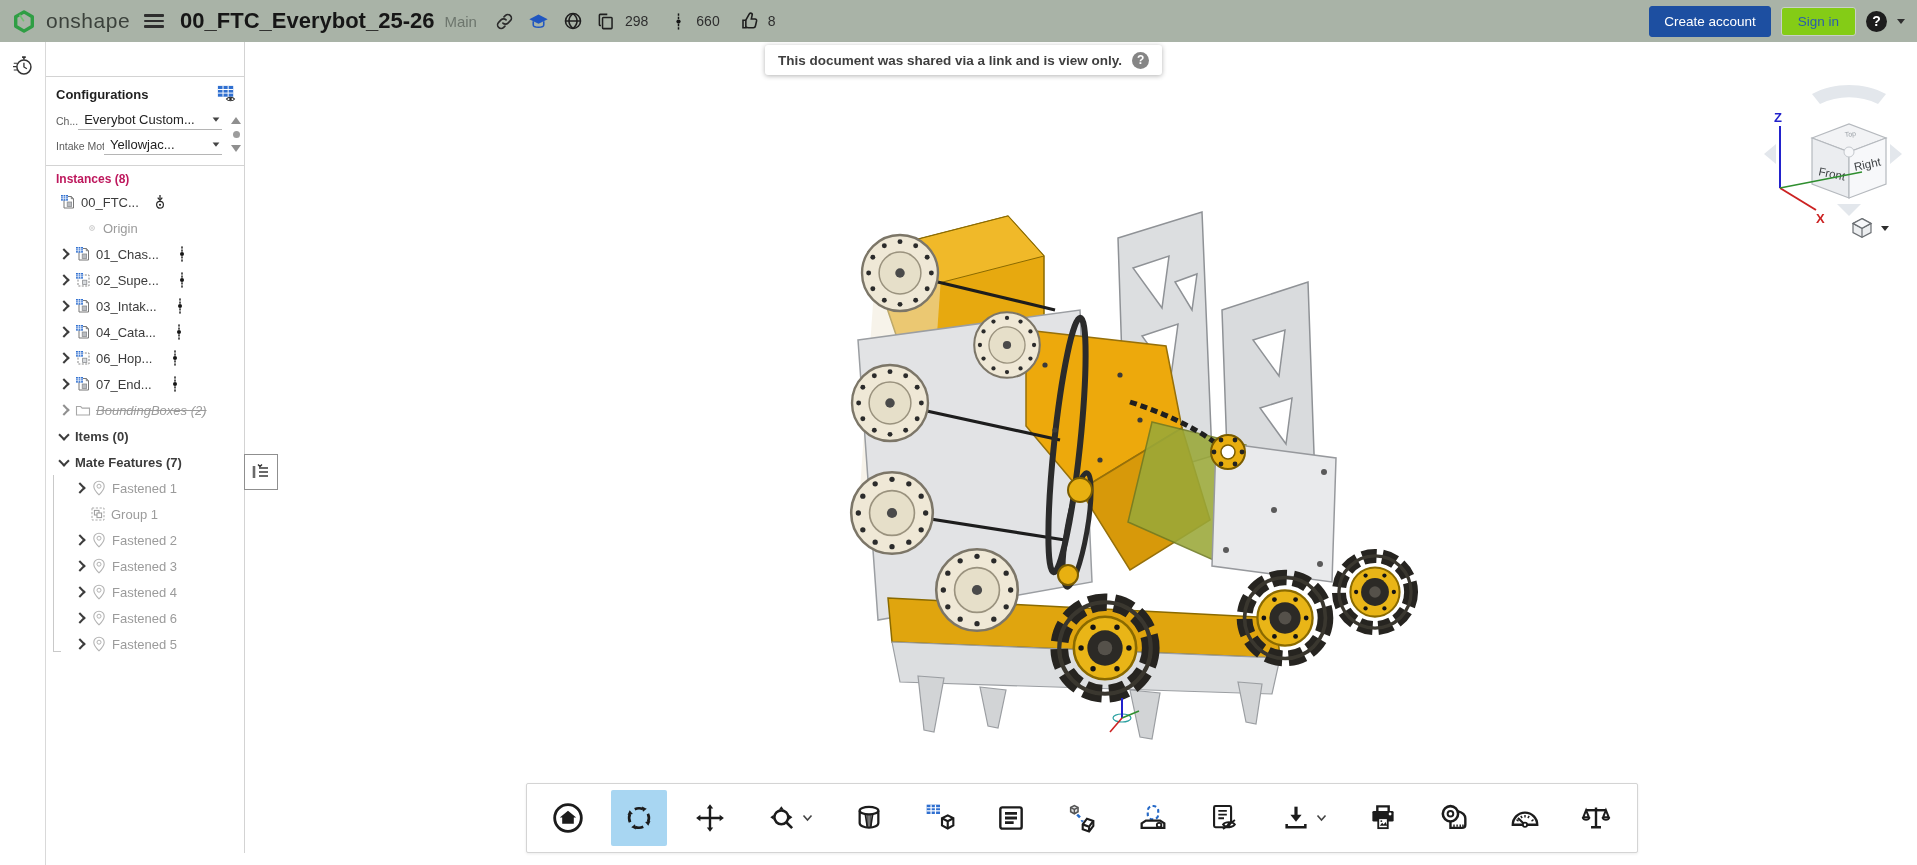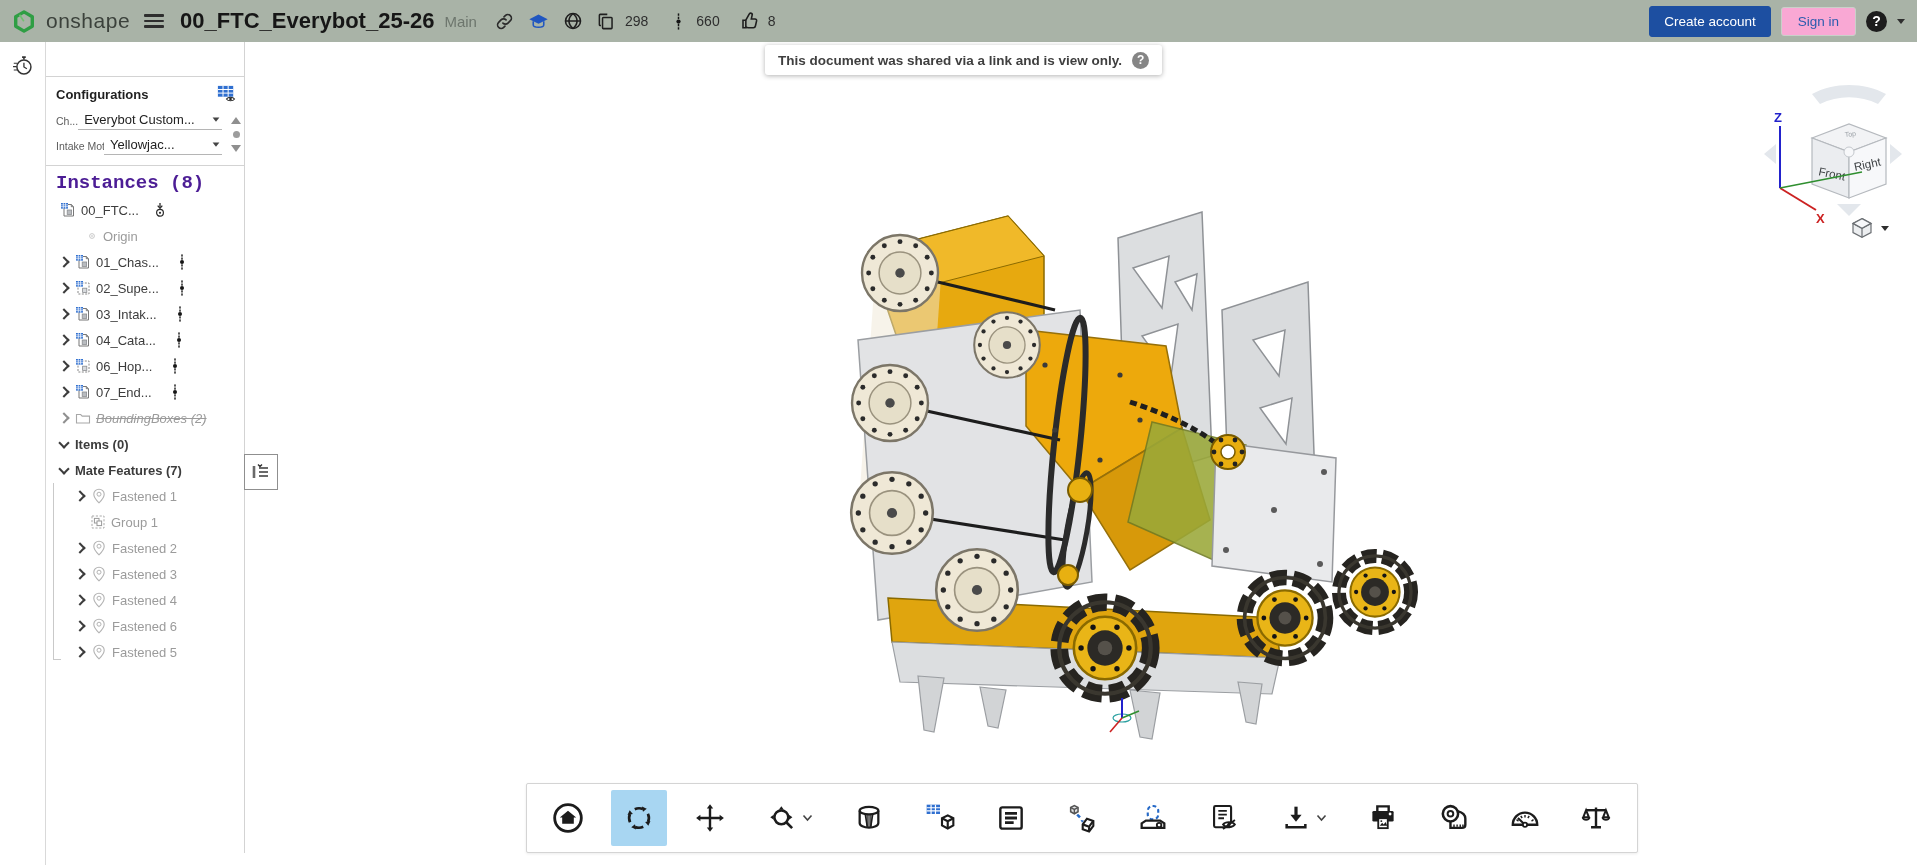--- a/index.html
+++ b/index.html
@@ -12,21 +12,21 @@
   .brand{font-size:21px;color:#3b413b;letter-spacing:.5px;margin-right:4px;}
   .burger{width:20px;height:14px;display:flex;flex-direction:column;justify-content:space-between;cursor:pointer;}
   .burger div{height:2.6px;background:#2e2e2e;border-radius:1px;}
   .doctitle{font-weight:bold;font-size:22px;color:#161616;margin-left:6px;white-space:nowrap;}
   .branch{font-size:15px;color:#6d766d;margin-right:6px;}
   .tbicon{display:flex;align-items:center;justify-content:center;width:24px;height:24px;}
   .stat{font-size:14px;color:#2e2e2e;margin-right:8px;margin-left:-4px;}
   .spacer{flex:1;}
   .btn-primary{background:#1d4fa1;color:#fff;font-size:13.5px;padding:7px 14px;border-radius:3px;
                border:1px solid #1d4fa1;cursor:pointer;font-family:inherit;}
-  .btn-ghost{background:#f9a8d4;color:#2b5cae;font-size:13.5px;padding:6px 16px;border-radius:3px;
+  .btn-ghost{background:#84cc16;color:#2b5cae;font-size:13.5px;padding:6px 16px;border-radius:3px;
              border:1px solid #c9d0c9;cursor:pointer;font-family:inherit;}
   .helpcirc{width:21px;height:21px;border-radius:50%;background:#1d1d1d;color:#fff;display:flex;
             align-items:center;justify-content:center;font-size:14px;font-weight:bold;cursor:pointer;}
   .caret{width:0;height:0;border-left:4.5px solid transparent;border-right:4.5px solid transparent;
          border-top:5.5px solid #2e2e2e;display:inline-block;}
   
   .histstrip{position:absolute;left:0;top:42px;bottom:0;width:45px;background:#fff;
              border-right:1px solid #d9d9d9;display:flex;justify-content:center;}
   
   .sidebar{position:absolute;left:46px;top:42px;bottom:12px;width:199px;background:#fff;
@@ -41,21 +41,21 @@
           align-items:center;justify-content:space-between;padding:0 2px 2px 6px;cursor:pointer;white-space:nowrap;}
   .cfgval .caret{border-top-color:#444;transform:scale(.85);}
   .spincol{position:absolute;right:3px;top:40px;display:flex;flex-direction:column;align-items:center;gap:7px;}
   .tri-up{width:0;height:0;border-left:5px solid transparent;border-right:5px solid transparent;border-bottom:7px solid #8f8f8f;}
   .tri-dn{width:0;height:0;border-left:5px solid transparent;border-right:5px solid transparent;border-top:7px solid #8f8f8f;}
   .dotgray{width:7px;height:7px;border-radius:50%;background:#9d9d9d;}
   .filterrow{display:flex;align-items:center;gap:7px;padding:9px 8px 6px 10px;}
   .filterinput{flex:1;height:25px;border:1px solid #b9b9b9;border-radius:2px;font-style:italic;
                font-size:13px;padding:0 7px;color:#333;font-family:inherit;min-width:0;}
   .filterinput::placeholder{color:#9a9a9a;}
-  .shead{font-weight:bold;font-size:19px;color:#4c1d95;padding:6px 10px 3px 10px;font-family:Liberation Mono, monospace;}
+  .shead{font-weight:bold;font-size:12px;color:#be185d;padding:6px 10px 3px 10px;}
   .trow{height:26px;display:flex;align-items:center;gap:5px;padding-left:14px;cursor:pointer;}
   .trow .lbl{color:#3c3c3c;white-space:nowrap;}
   .trow .lbl.gray{color:#9b9b9b;}
   .trow .lbl.ital{color:#9b9b9b;font-style:italic;text-decoration:line-through;}
   .cv{display:inline-block;width:6px;height:6px;border-right:2px solid #3c3c3c;border-bottom:2px solid #3c3c3c;
       transform:rotate(-45deg);margin-right:2px;flex:none;}
   .cv.down{transform:rotate(45deg);margin-top:-3px;}
   .cv.gray{border-color:#8f8f8f;}
   .ic16{width:16px;height:16px;flex:none;}
   .matesgroup{position:relative;}

